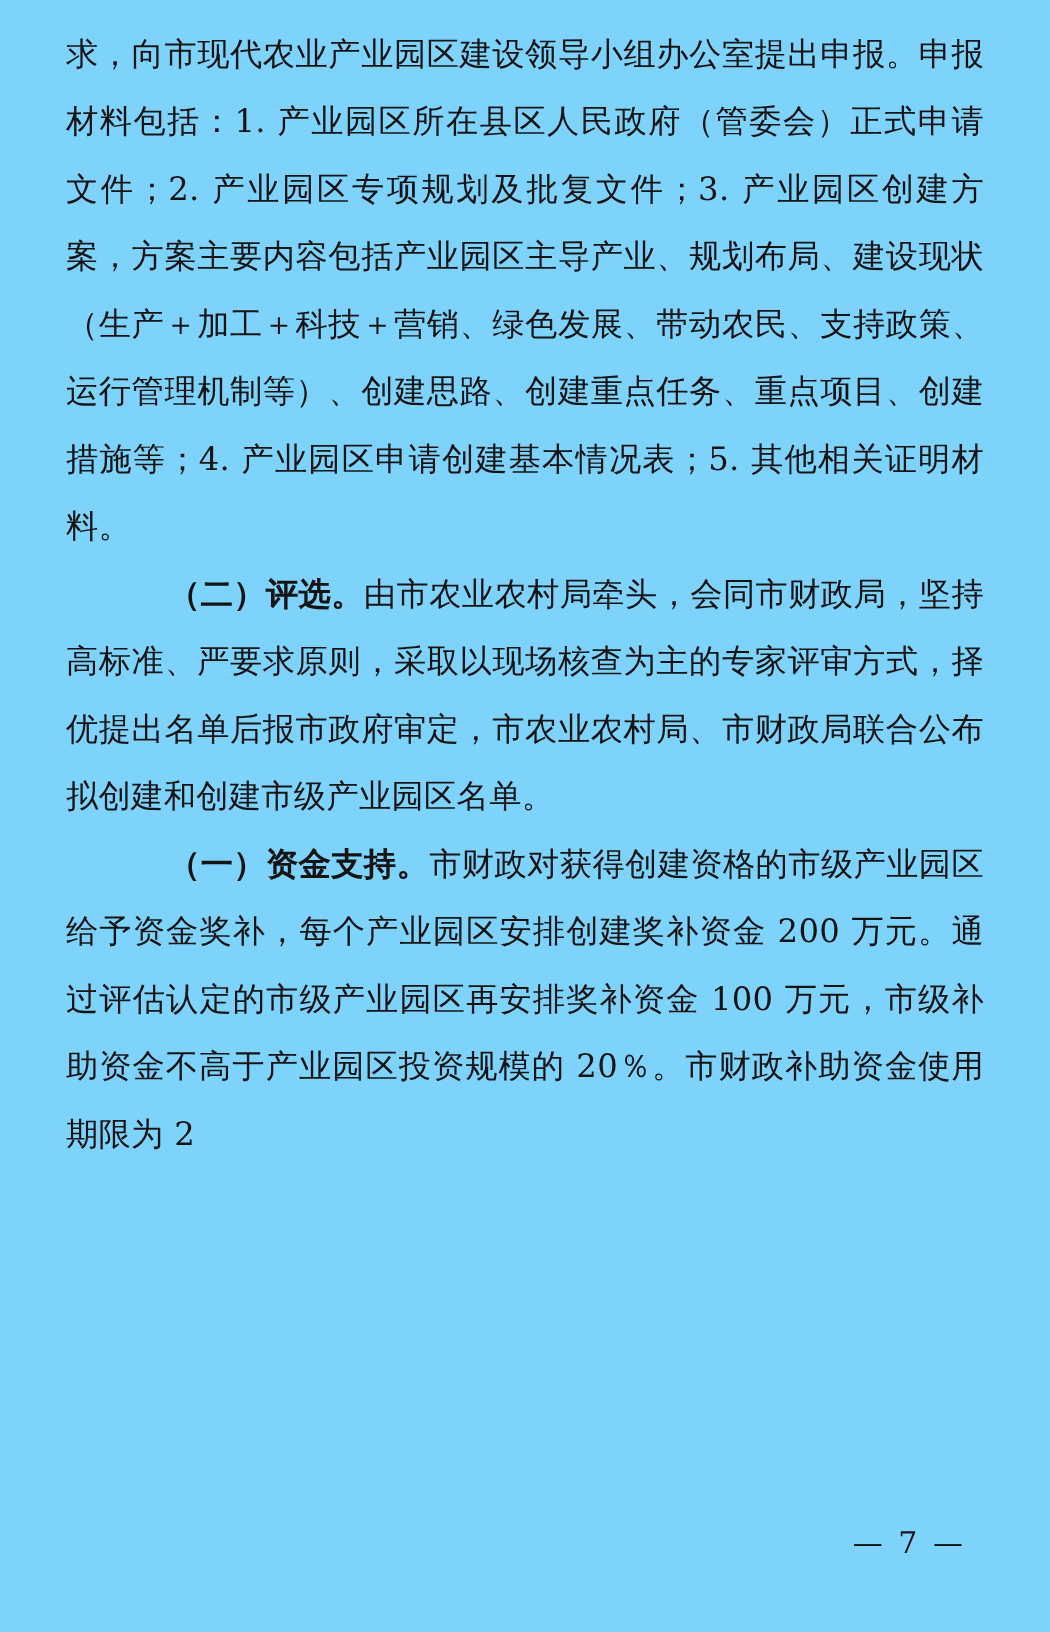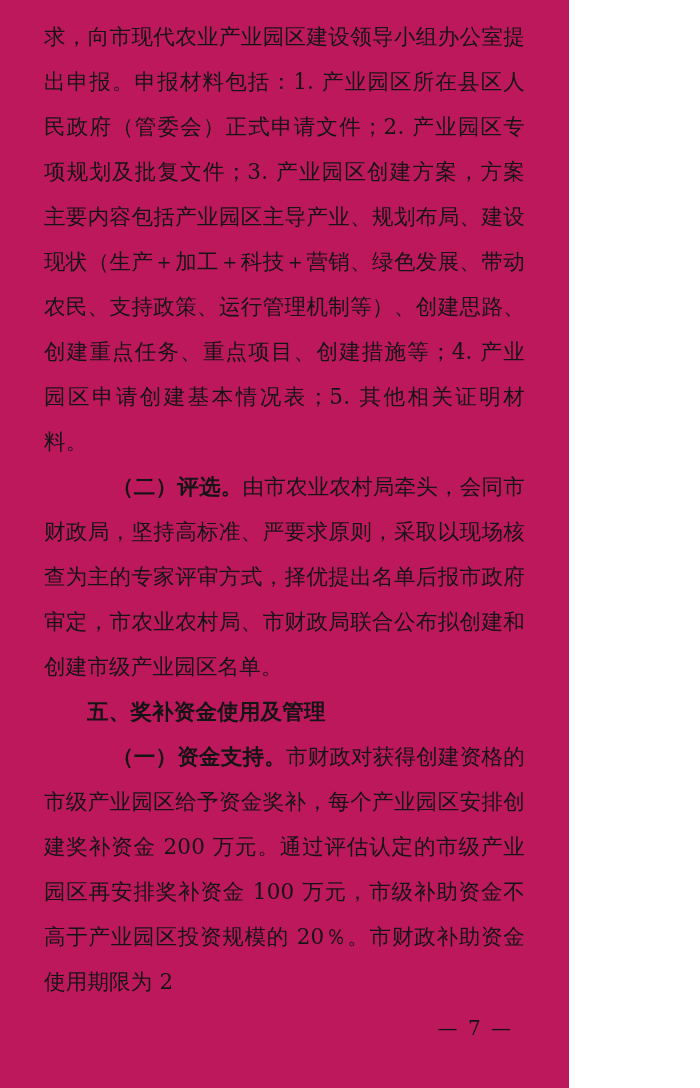--- a/index.html
+++ b/index.html
@@ -9,26 +9,26 @@
   }
   body {
     width: 700px;
     height: 1088px;
     font-family: "DejaVu Serif", "Liberation Serif", serif;
     color: #141414;
     position: relative;
     overflow: hidden;
   }
   .page {
-    width: 569px;
+    width: 700px;
     height: 1088px;
     box-sizing: border-box;
     padding: 14px 44px 0 44px;
     position: relative;
-    background: #be185d;
+    background: #7dd3fc;
   }
   .doc-body {
     font-size: 21.5px;
     line-height: 45px;
     letter-spacing: 0.2px;
     text-align: justify;
     text-justify: inter-ideograph;
   }
   p {
     margin: 0;
@@ -60,21 +60,20 @@
 <div class="page">
   <div class="doc-body">
 
     <p class="para">求，向市现代农业产业园区建设领导小组办公室提出申报。申报材料包括：1. 产业园区所在县区人民政府（管委会）正式申请文件；2. 产业园区专项规划及批复文件；3. 产业园区创建方案，方案主要内容包括产业园区主导产业、规划布局、建设现状（生产＋加工＋科技＋营销、绿色发展、带动农民、支持政策、运行管理机制等）、创建思路、创建重点任务、重点项目、创建措施等；4. 产业园区申请创建基本情况表；5. 其他相关证明材料。</p>
 
     <p class="indent">
       <span class="bold">（二）评选。</span><span>由市农业农村局牵头，会同市财政局，坚持高标准、严要求原则，采取以现场核查为主的专家评审方式，择优提出名单后报市政府审定，市农业农村局、市财政局联合公布拟创建和创建市级产业园区名单。</span>
     </p>
 
 
-    <p class="heading">五、奖补资金使用及管理</p>
 
     <p class="indent">
       <span class="bold">（一）资金支持。</span><span>市财政对获得创建资格的市级产业园区给予资金奖补，每个产业园区安排创建奖补资金 200 万元。通过评估认定的市级产业园区再安排奖补资金 100 万元，市级补助资金不高于产业园区投资规模的 20％。市财政补助资金使用期限为 2</span>
     </p>
 
   </div>
 
   <div class="page-number">— 7 —</div>
 </div>
 

